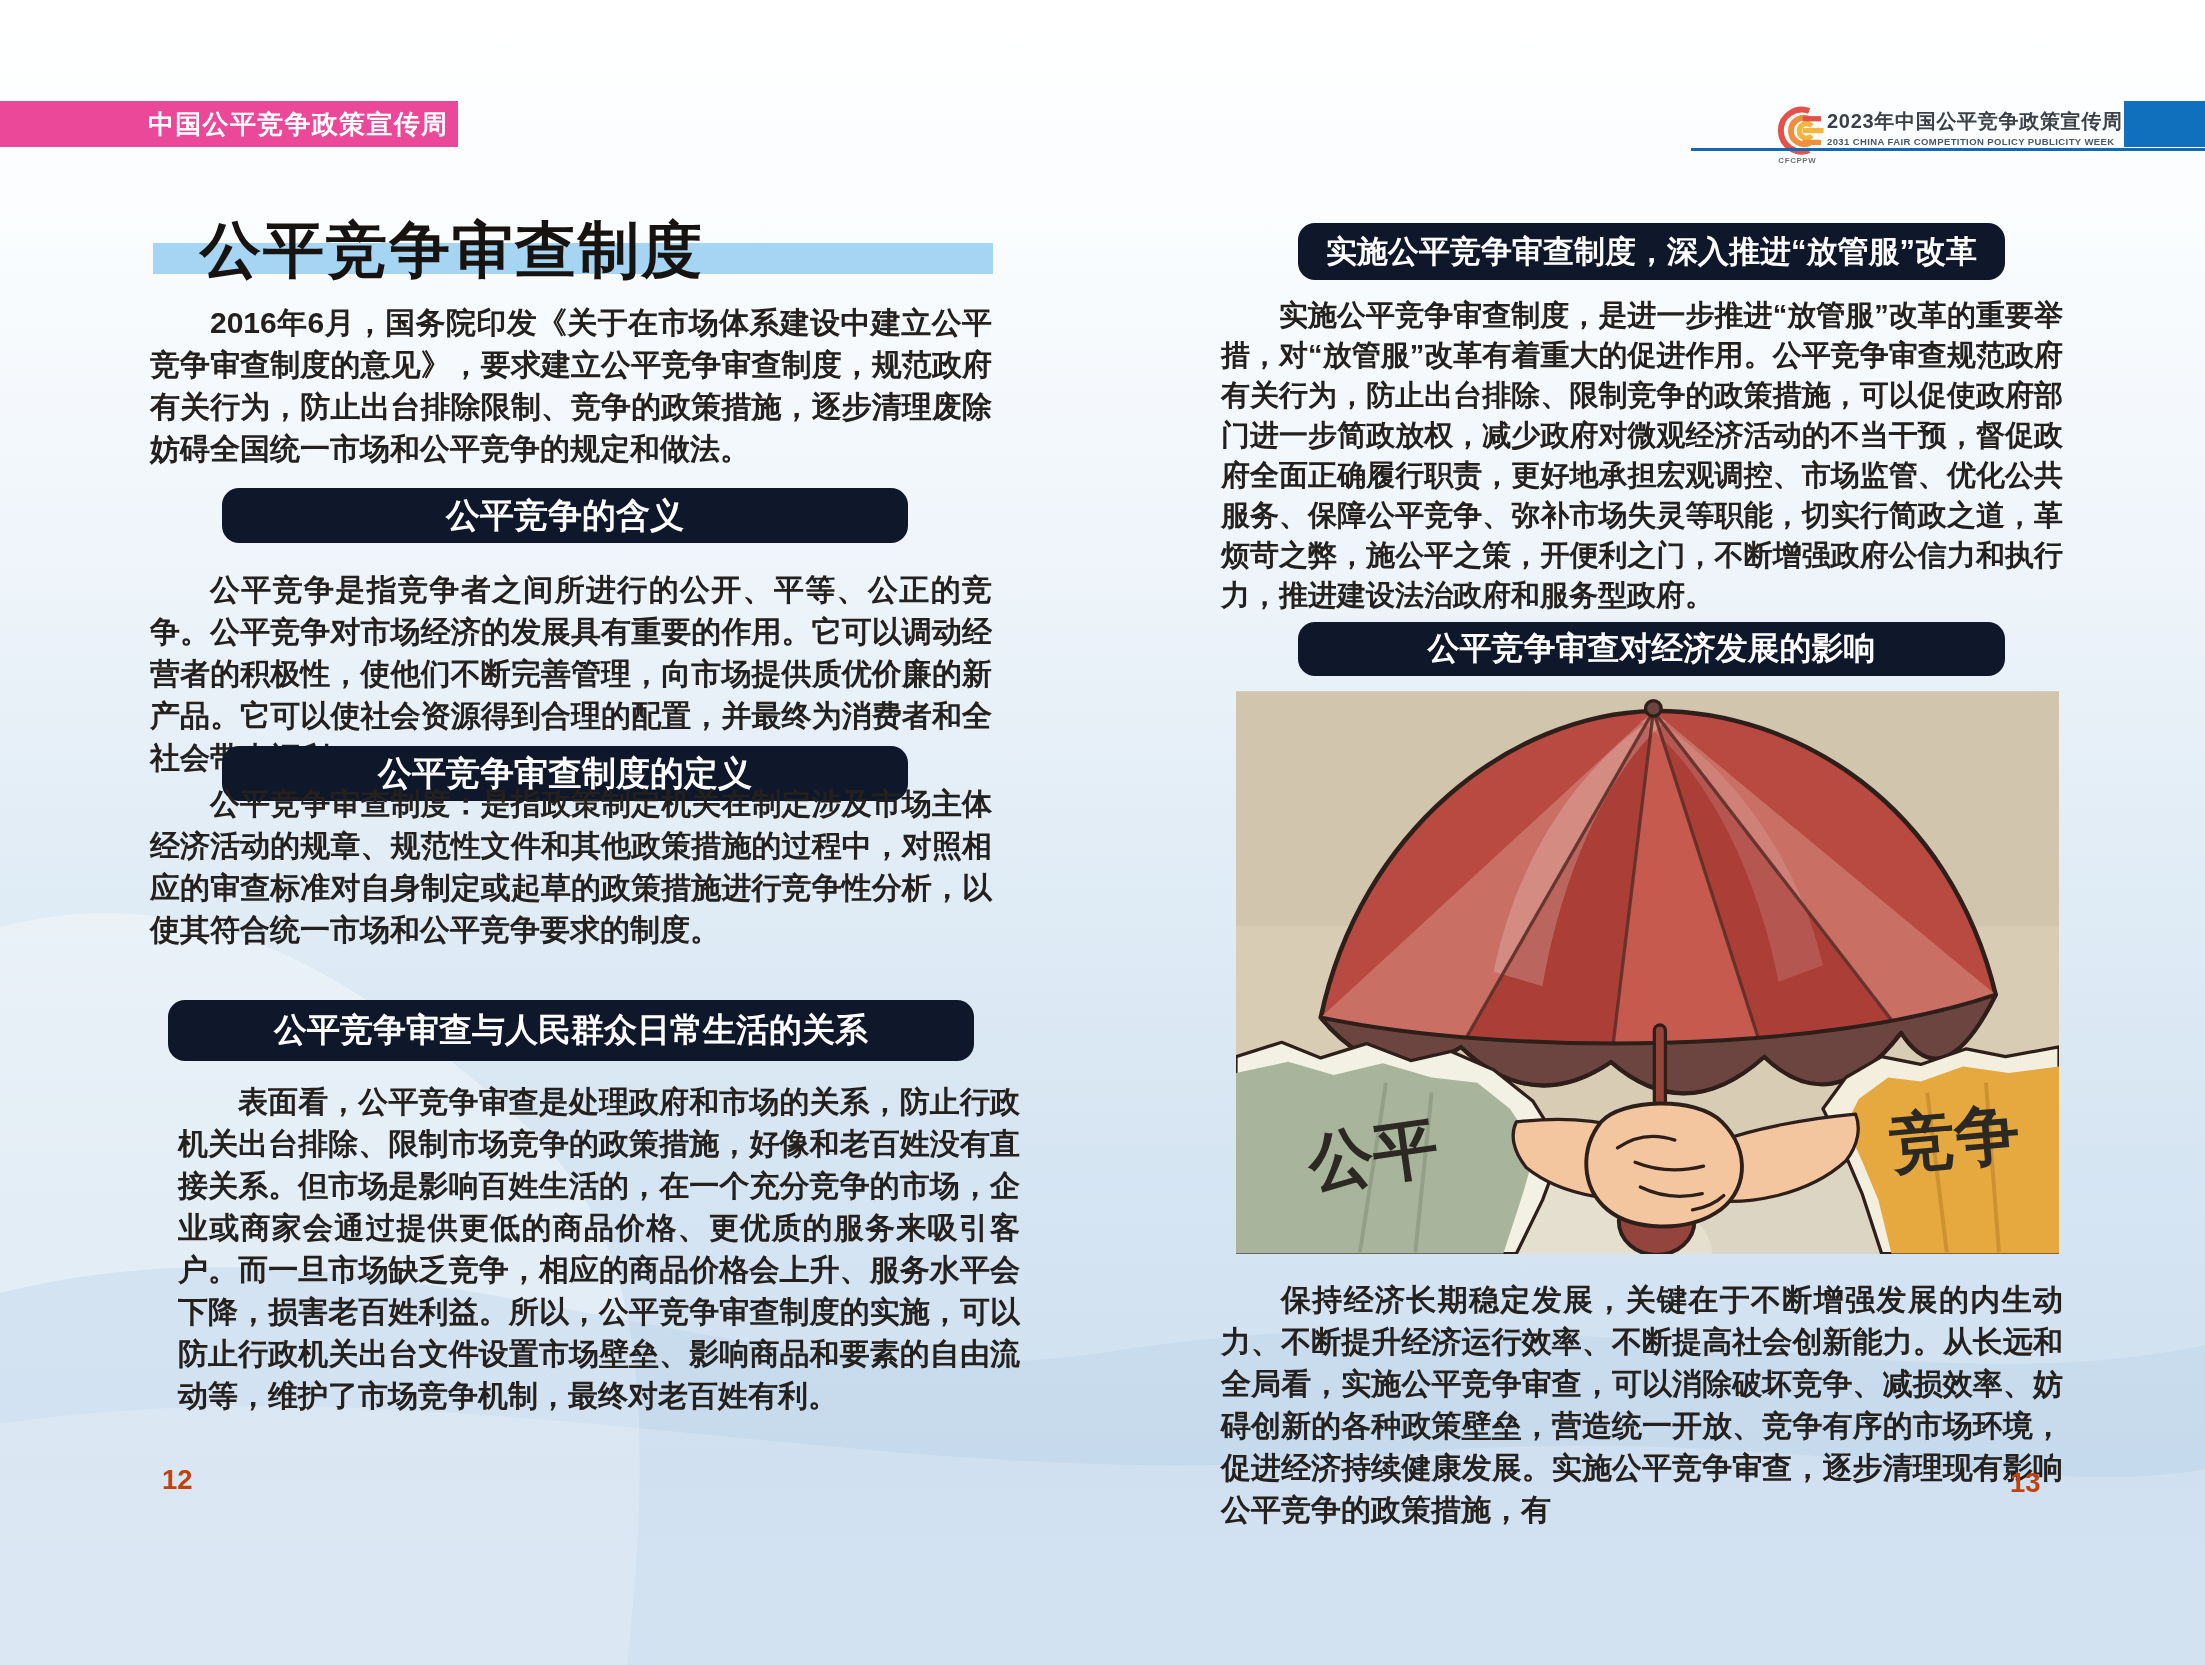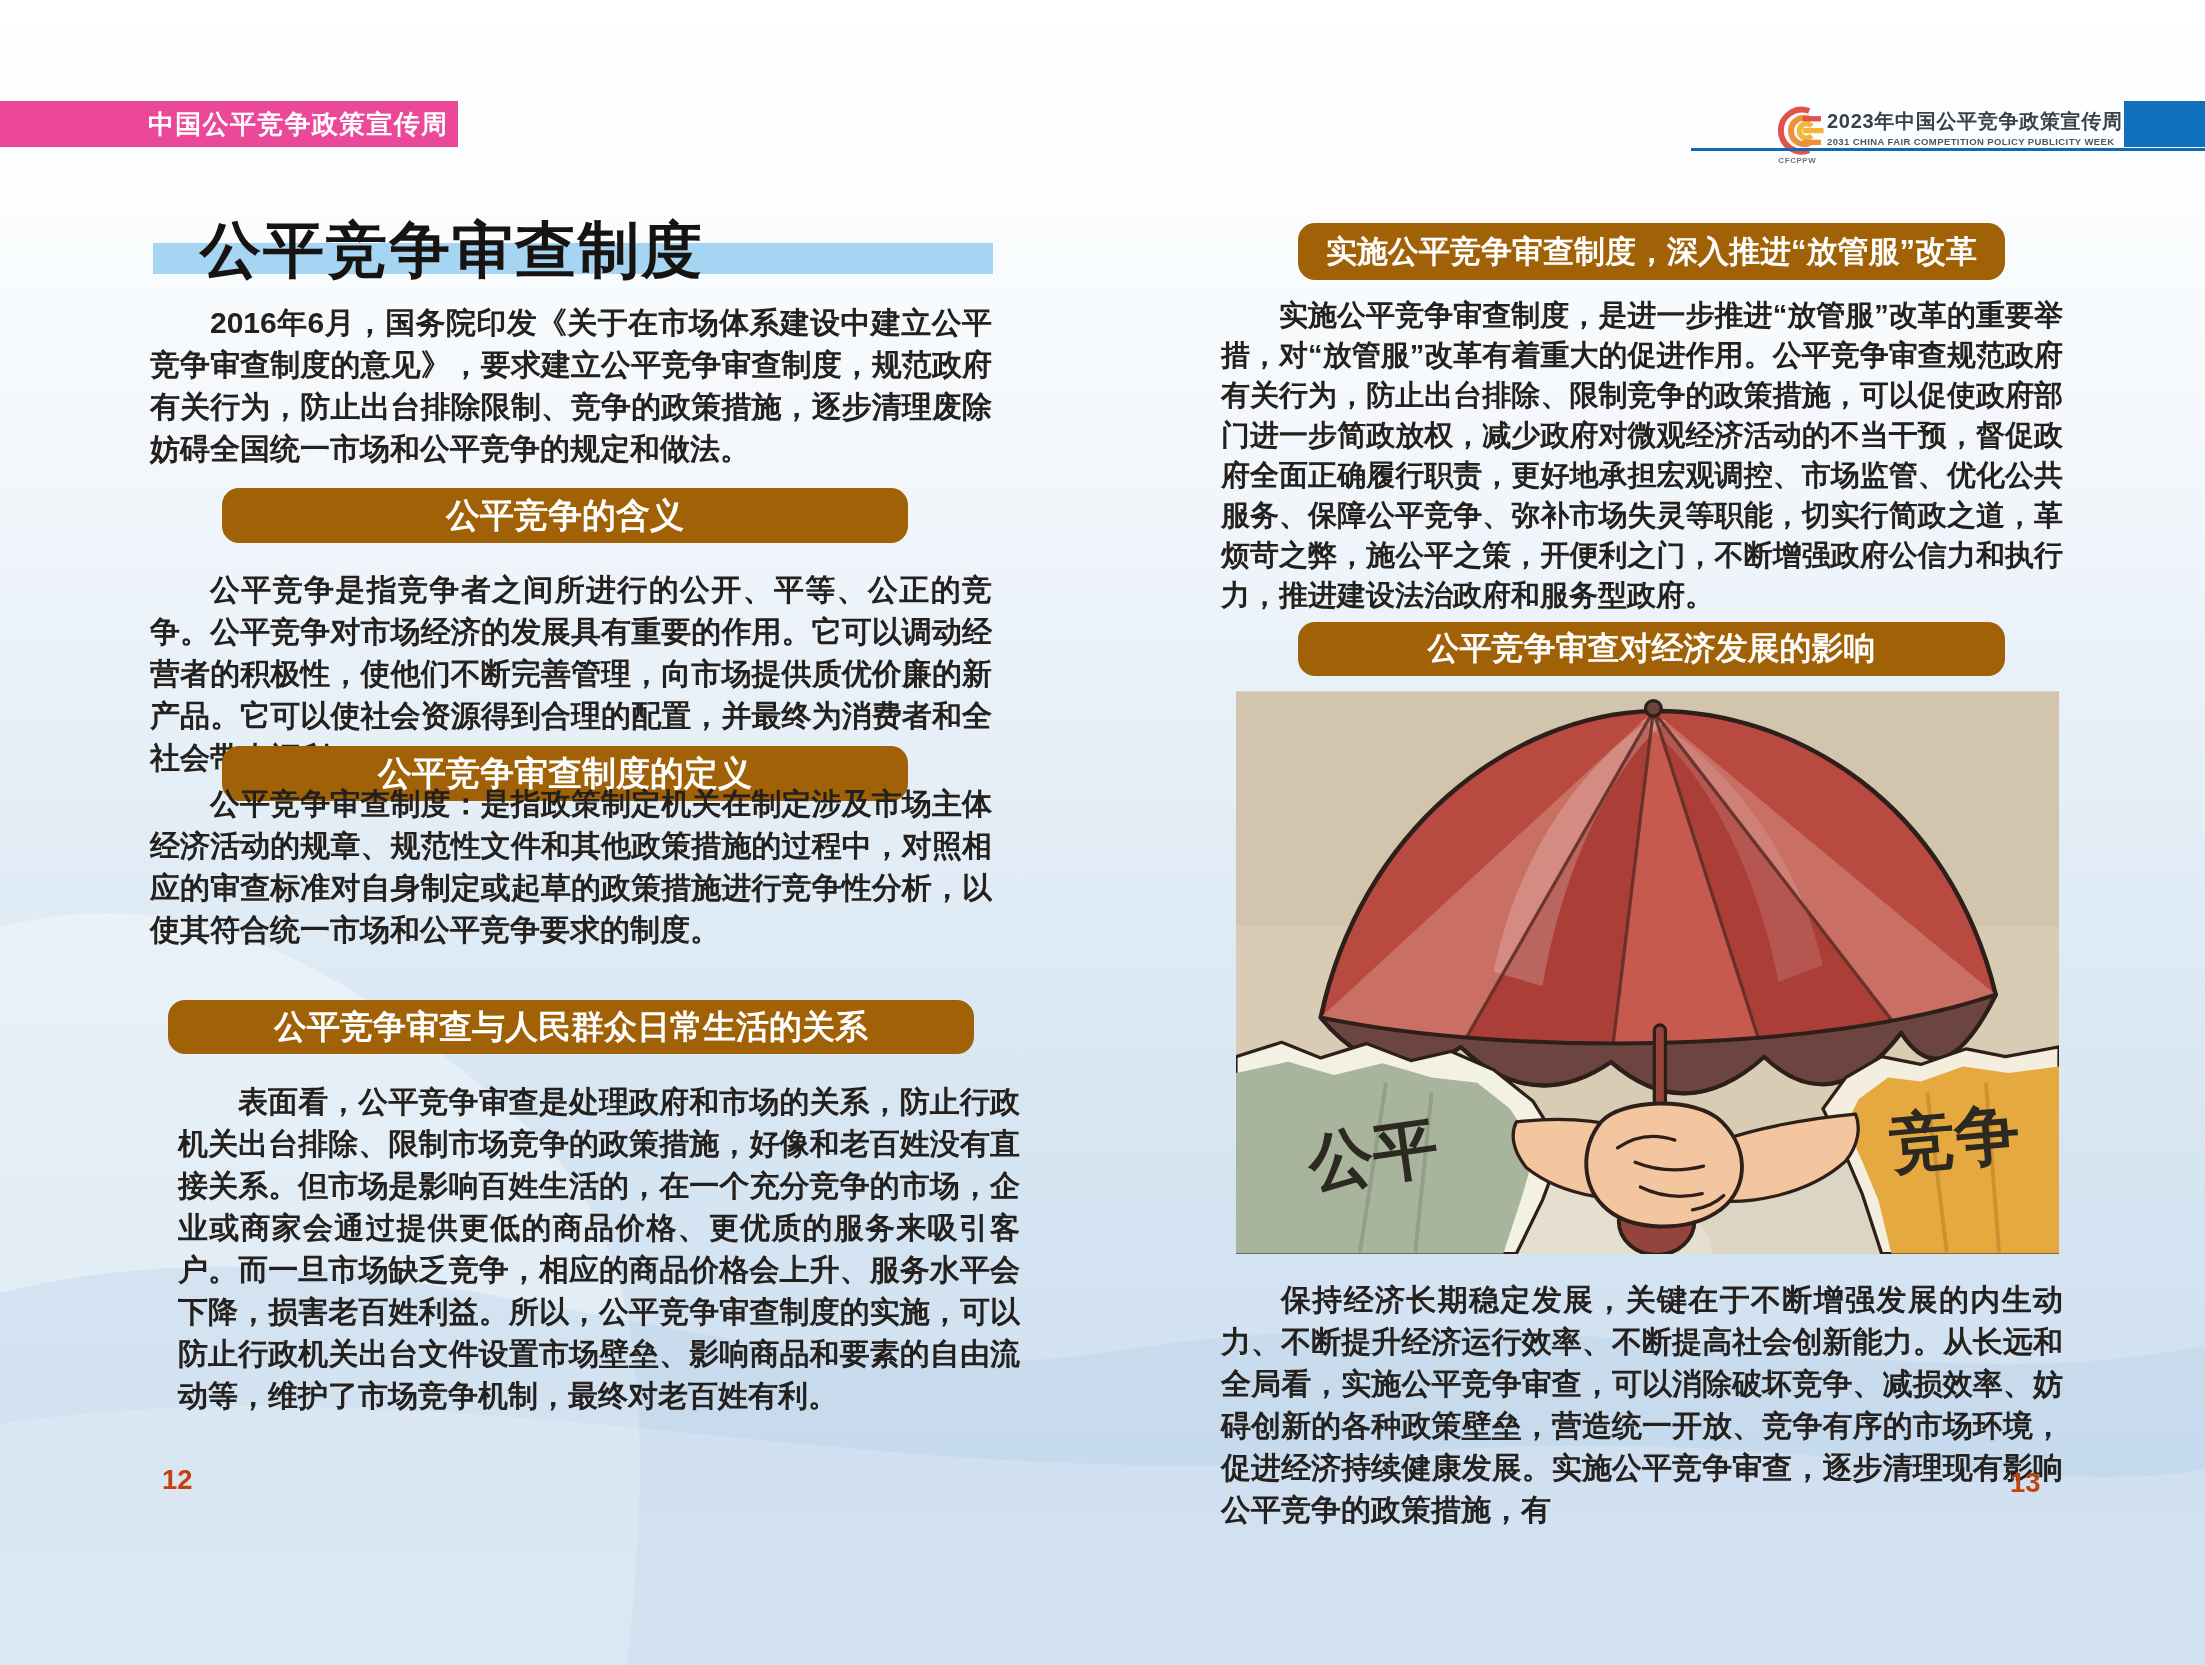--- a/index.html
+++ b/index.html
@@ -24,21 +24,21 @@
   .header-line{left:1691px;top:148px;width:514px;height:3.3px;background:#1169b4;}
   .header-corner{left:2124px;top:101px;width:82px;height:46px;background:#1170bd;}
   
   .title-band{left:153px;top:243px;width:840px;height:31px;background:#a5d5f3;}
   .page-title{left:200px;top:210px;font-size:61px;font-weight:900;color:#171310;letter-spacing:2px;white-space:nowrap;}
   .para{width:842px;font-size:30px;line-height:42px;color:#24201d;font-weight:600;
         text-align:justify;text-indent:2em;}
   .para-left{left:150px;}
   .para-right{left:1221px;}
   .banner{
-    background:#a16207;border-radius:17px;color:#ffffff;
+    background:#0f172a;border-radius:17px;color:#ffffff;
     display:flex;align-items:center;justify-content:center;
     font-weight:800;white-space:nowrap;
   }
   .pagenum{font-size:27.4px;font-weight:600;color:#c2410c;}
   .illu-frame{left:1236px;top:691px;width:823px;height:563px;}
 </style>
 </head>
 <body>
 
 <svg id="bg-waves" class="abs" viewBox="0 0 3377 2551" aria-hidden="true">
@@ -75,21 +75,21 @@
 <div class="abs banner" style="left:222px;top:488px;width:686px;height:55px;font-size:34px;">
   <span>公平竞争的含义</span>
 </div>
 <div class="abs para para-left" style="top:569px;">公平竞争是指竞争者之间所进行的公开、平等、公正的竞争。公平竞争对市场经济的发展具有重要的作用。它可以调动经营者的积极性，使他们不断完善管理，向市场提供质优价廉的新产品。它可以使社会资源得到合理的配置，并最终为消费者和全社会带来福利。</div>
 
 <div class="abs banner" style="left:222px;top:746px;width:686px;height:55px;font-size:34px;">
   <span>公平竞争审查制度的定义</span>
 </div>
 <div class="abs para para-left" style="top:783px;">公平竞争审查制度：是指政策制定机关在制定涉及市场主体经济活动的规章、规范性文件和其他政策措施的过程中，对照相应的审查标准对自身制定或起草的政策措施进行竞争性分析，以使其符合统一市场和公平竞争要求的制度。</div>
 
-<div class="abs banner" style="left:168px;top:1000px;width:806px;height:54px;font-size:33px;">
+<div class="abs banner" style="left:168px;top:1000px;width:806px;height:61px;font-size:33px;">
   <span>公平竞争审查与人民群众日常生活的关系</span>
 </div>
 <div class="abs para para-left" style="top:1081px;margin-left:28px;">表面看，公平竞争审查是处理政府和市场的关系，防止行政机关出台排除、限制市场竞争的政策措施，好像和老百姓没有直接关系。但市场是影响百姓生活的，在一个充分竞争的市场，企业或商家会通过提供更低的商品价格、更优质的服务来吸引客户。而一旦市场缺乏竞争，相应的商品价格会上升、服务水平会下降，损害老百姓利益。所以，公平竞争审查制度的实施，可以防止行政机关出台文件设置市场壁垒、影响商品和要素的自由流动等，维护了市场竞争机制，最终对老百姓有利。</div>
 
 <div class="abs pagenum" style="left:162px;top:1464px;">12</div>
 
 <div class="abs banner" style="left:1298px;top:223px;width:707px;height:57px;font-size:31px;">
   <span>实施公平竞争审查制度，深入推进“放管服”改革</span>
 </div>
 <div class="abs para para-right" style="top:295px;font-size:29px;line-height:40px;">实施公平竞争审查制度，是进一步推进“放管服”改革的重要举措，对“放管服”改革有着重大的促进作用。公平竞争审查规范政府有关行为，防止出台排除、限制竞争的政策措施，可以促使政府部门进一步简政放权，减少政府对微观经济活动的不当干预，督促政府全面正确履行职责，更好地承担宏观调控、市场监管、优化公共服务、保障公平竞争、弥补市场失灵等职能，切实行简政之道，革烦苛之弊，施公平之策，开便利之门，不断增强政府公信力和执行力，推进建设法治政府和服务型政府。</div>

